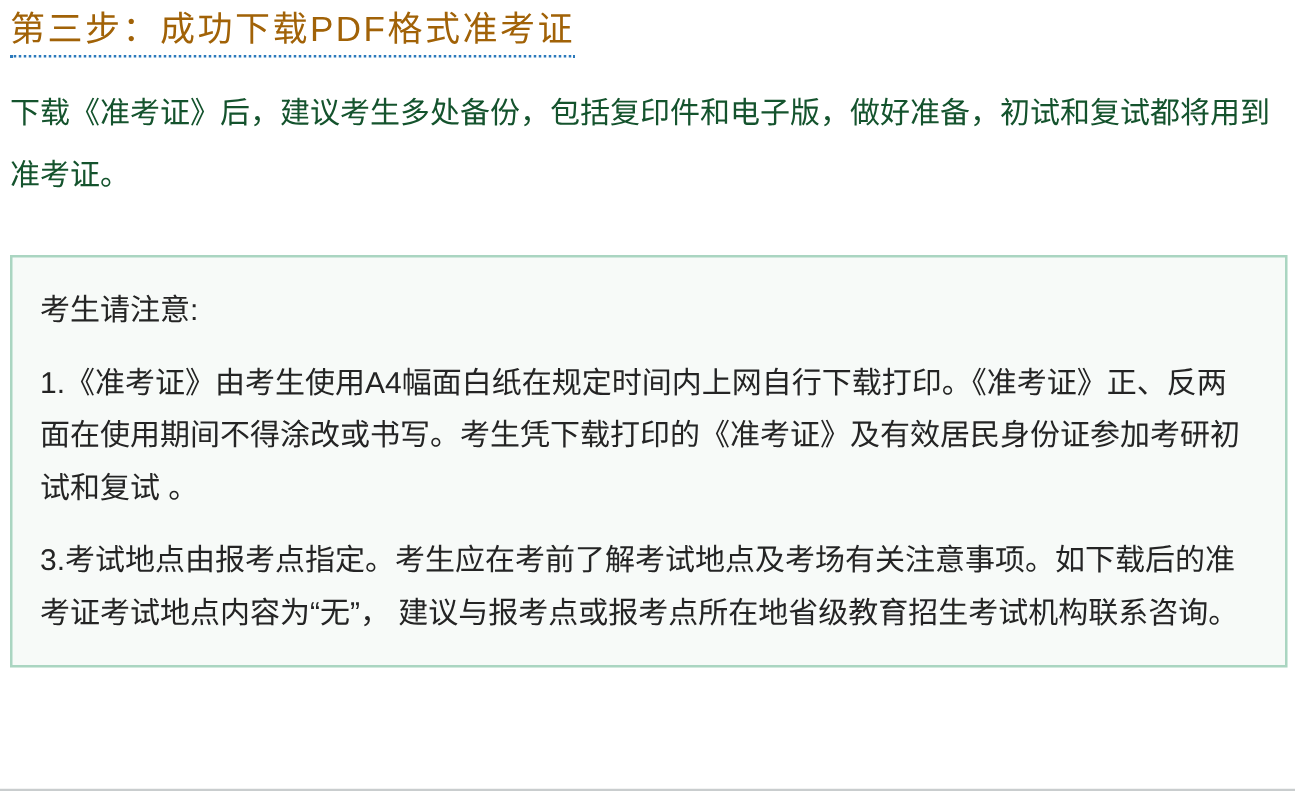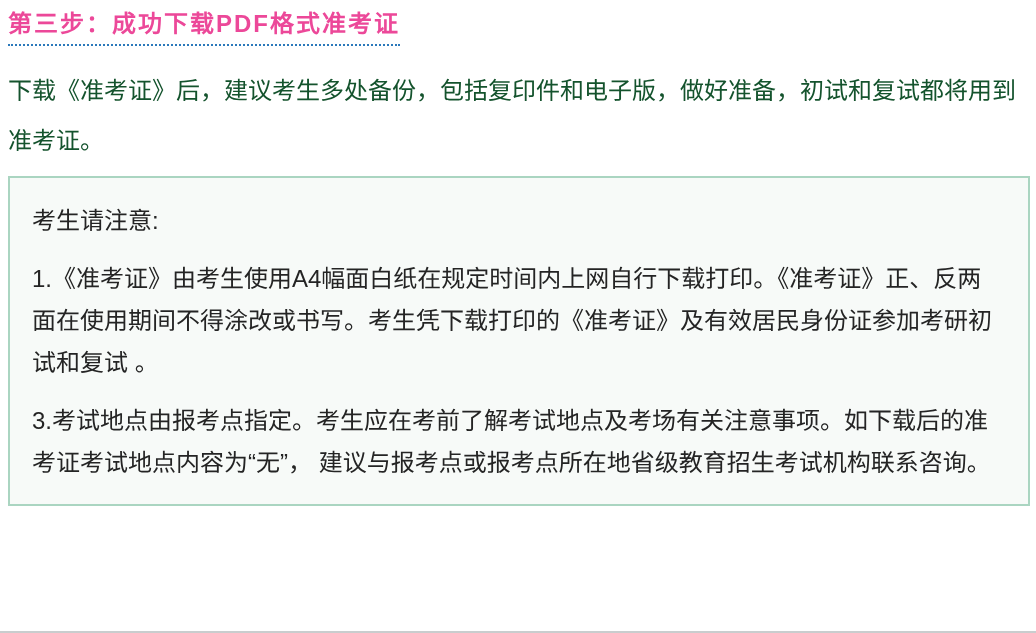--- a/index.html
+++ b/index.html
@@ -15,39 +15,39 @@
     overflow: hidden;
     position: relative;
   }
   .page {
     padding: 8px 6px 0 8px;
     color: #222222;
   }
   .section-title {
     margin: 0;
     padding-top: 2px;
-    font-size: 24px;
+    font-size: 28px;
     line-height: 28px;
-    font-weight: bold;
-    color: #ec4899;
+    font-weight: normal;
+    color: #a16207;
     letter-spacing: 2px;
   }
   .section-title .title-underline {
     display: inline-block;
     padding-bottom: 6px;
     border-bottom: 2px dotted #2b79bb;
   }
   .intro-paragraph {
     margin: 20px 0 0 0;
     font-size: 24px;
     line-height: 50px;
     color: #14532d;
   }
   .notice-box {
-    margin-top: 10px;
+    margin-top: 38px;
     border: 2px solid #aad5c1;
     background: #f7faf8;
     padding: 12px 24px 20px 22px;
   }
   .notice-box p {
     font-size: 24px;
     line-height: 42px;
     color: #242424;
     margin: 16px 0;
   }

